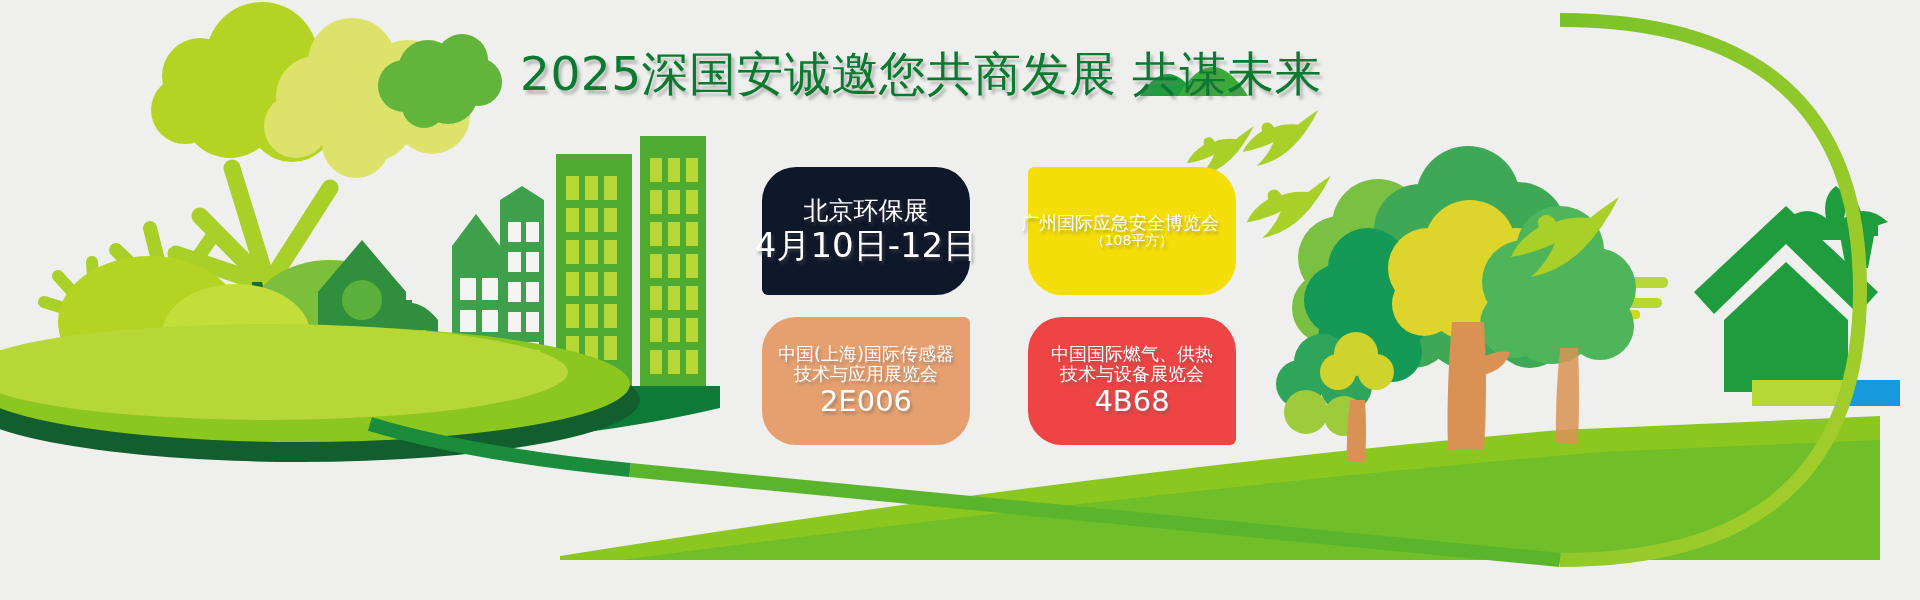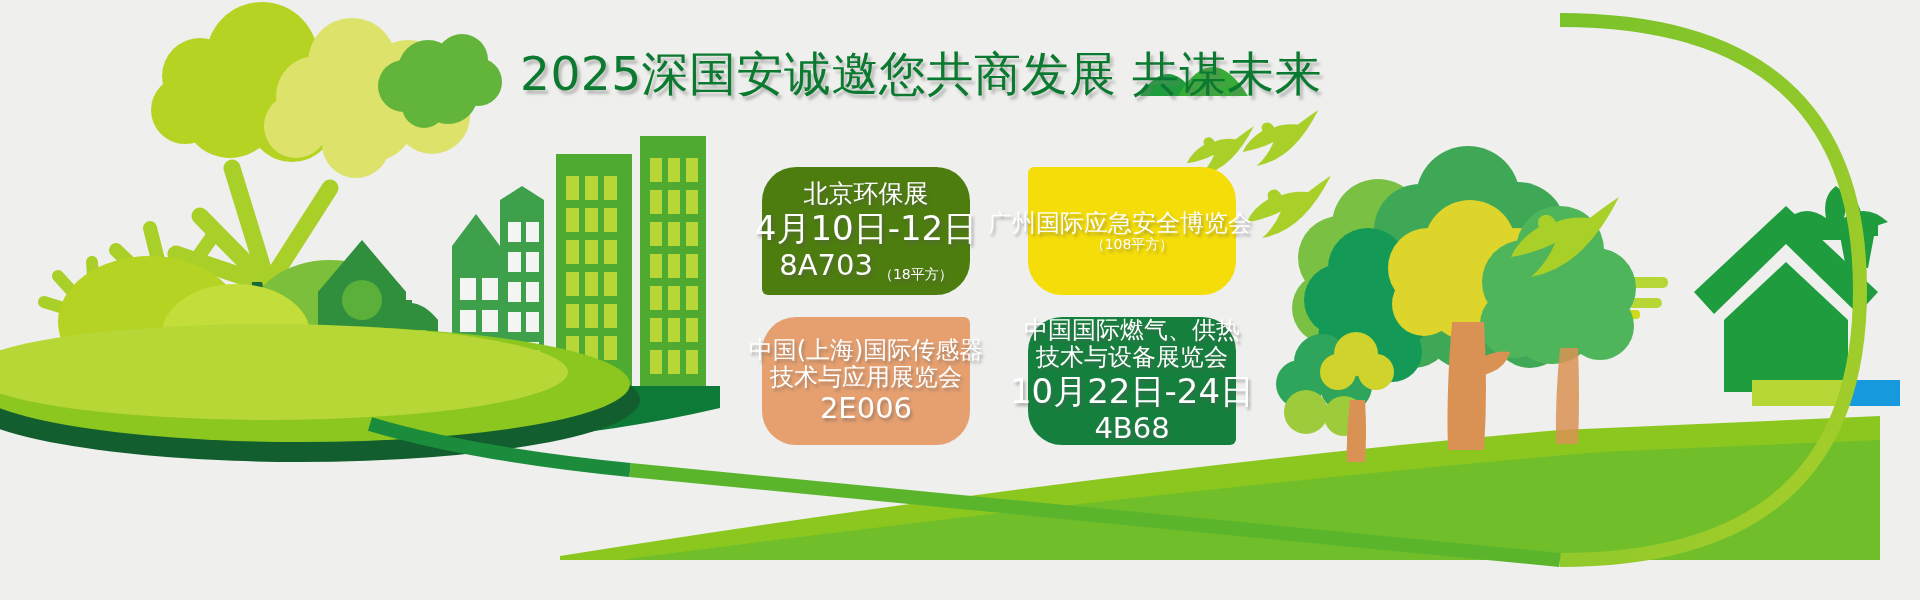--- a/index.html
+++ b/index.html
@@ -31,48 +31,48 @@
     position:absolute;
     box-sizing:border-box;
     display:flex;flex-direction:column;align-items:center;justify-content:center;
     text-align:center;
     color:#ffffff;
     text-shadow:2px 3px 3px rgba(90,90,90,.45);
     font-family:"DejaVu Sans","Liberation Sans",sans-serif;
     overflow:visible;
   }
   .card .cname{font-size:25px;line-height:1.12;white-space:nowrap;}
-  .card .cname.small{font-size:24px;}
+  .card .cname.small{font-size:18px;}
   .card .cdate{font-size:34px;line-height:1.18;white-space:nowrap;}
   .card .cbooth{font-size:29px;line-height:1.18;white-space:nowrap;}
   .card .carea{font-size:14px;line-height:1.1;white-space:nowrap;}
   .card .boothline{display:flex;align-items:flex-end;gap:6px;justify-content:center;white-space:nowrap;}
 
   
   #card-beijing{
     left:762px;top:167px;width:208px;height:128px;
-    background:#4d7c0f;
+    background:#0f172a;
     border-radius:34px 34px 34px 6px;
   }
   
   #card-guangzhou{
     left:1028px;top:167px;width:208px;height:128px;
     background:#f4dd09;
     border-radius:6px 34px 34px 34px;
   }
   
   #card-shanghai{
     left:762px;top:317px;width:208px;height:128px;
     background:#e6a070;
     border-radius:34px 6px 34px 34px;
   }
   
   #card-gas{
     left:1028px;top:317px;width:208px;height:128px;
-    background:#15803d;
+    background:#ef4444;
     border-radius:34px 34px 6px 34px;
   }
   #card-guangzhou .cname{margin-left:-24px;}
 
   svg{display:block;}
   .noselect{user-select:none;}
 </style>
 </head>
 <body>
 
@@ -392,37 +392,32 @@
     <path d="M630 470 q-160 -16 -260 -46" stroke="#1a8c3c" stroke-width="14" fill="none"></path>
   </svg>
 
   <div id="title-wrap">
     <div id="main-title" class="noselect">2025深国安诚邀您共商发展 共谋未来</div>
   </div>
 
   <div class="card" id="card-beijing">
     <div class="cname">北京环保展</div>
     <div class="cdate">4月10日-12日</div>
-    <div class="boothline">
-      <span class="cbooth">8A703</span>
-      <span class="carea">（18平方）</span>
-    </div>
   </div>
 
   <div class="card" id="card-guangzhou">
     <div class="cname small">广州国际应急安全博览会</div>
     <div class="carea">（108平方）</div>
   </div>
 
   <div class="card" id="card-shanghai">
     <div class="cname small">中国(上海)国际传感器</div>
     <div class="cname small">技术与应用展览会</div>
     <div class="cbooth">2E006</div>
   </div>
 
   <div class="card" id="card-gas">
     <div class="cname small">中国国际燃气、供热</div>
     <div class="cname small">技术与设备展览会</div>
-    <div class="cdate">10月22日-24日</div>
     <div class="cbooth">4B68</div>
   </div>
 
 </div>
 
 </body></html>

